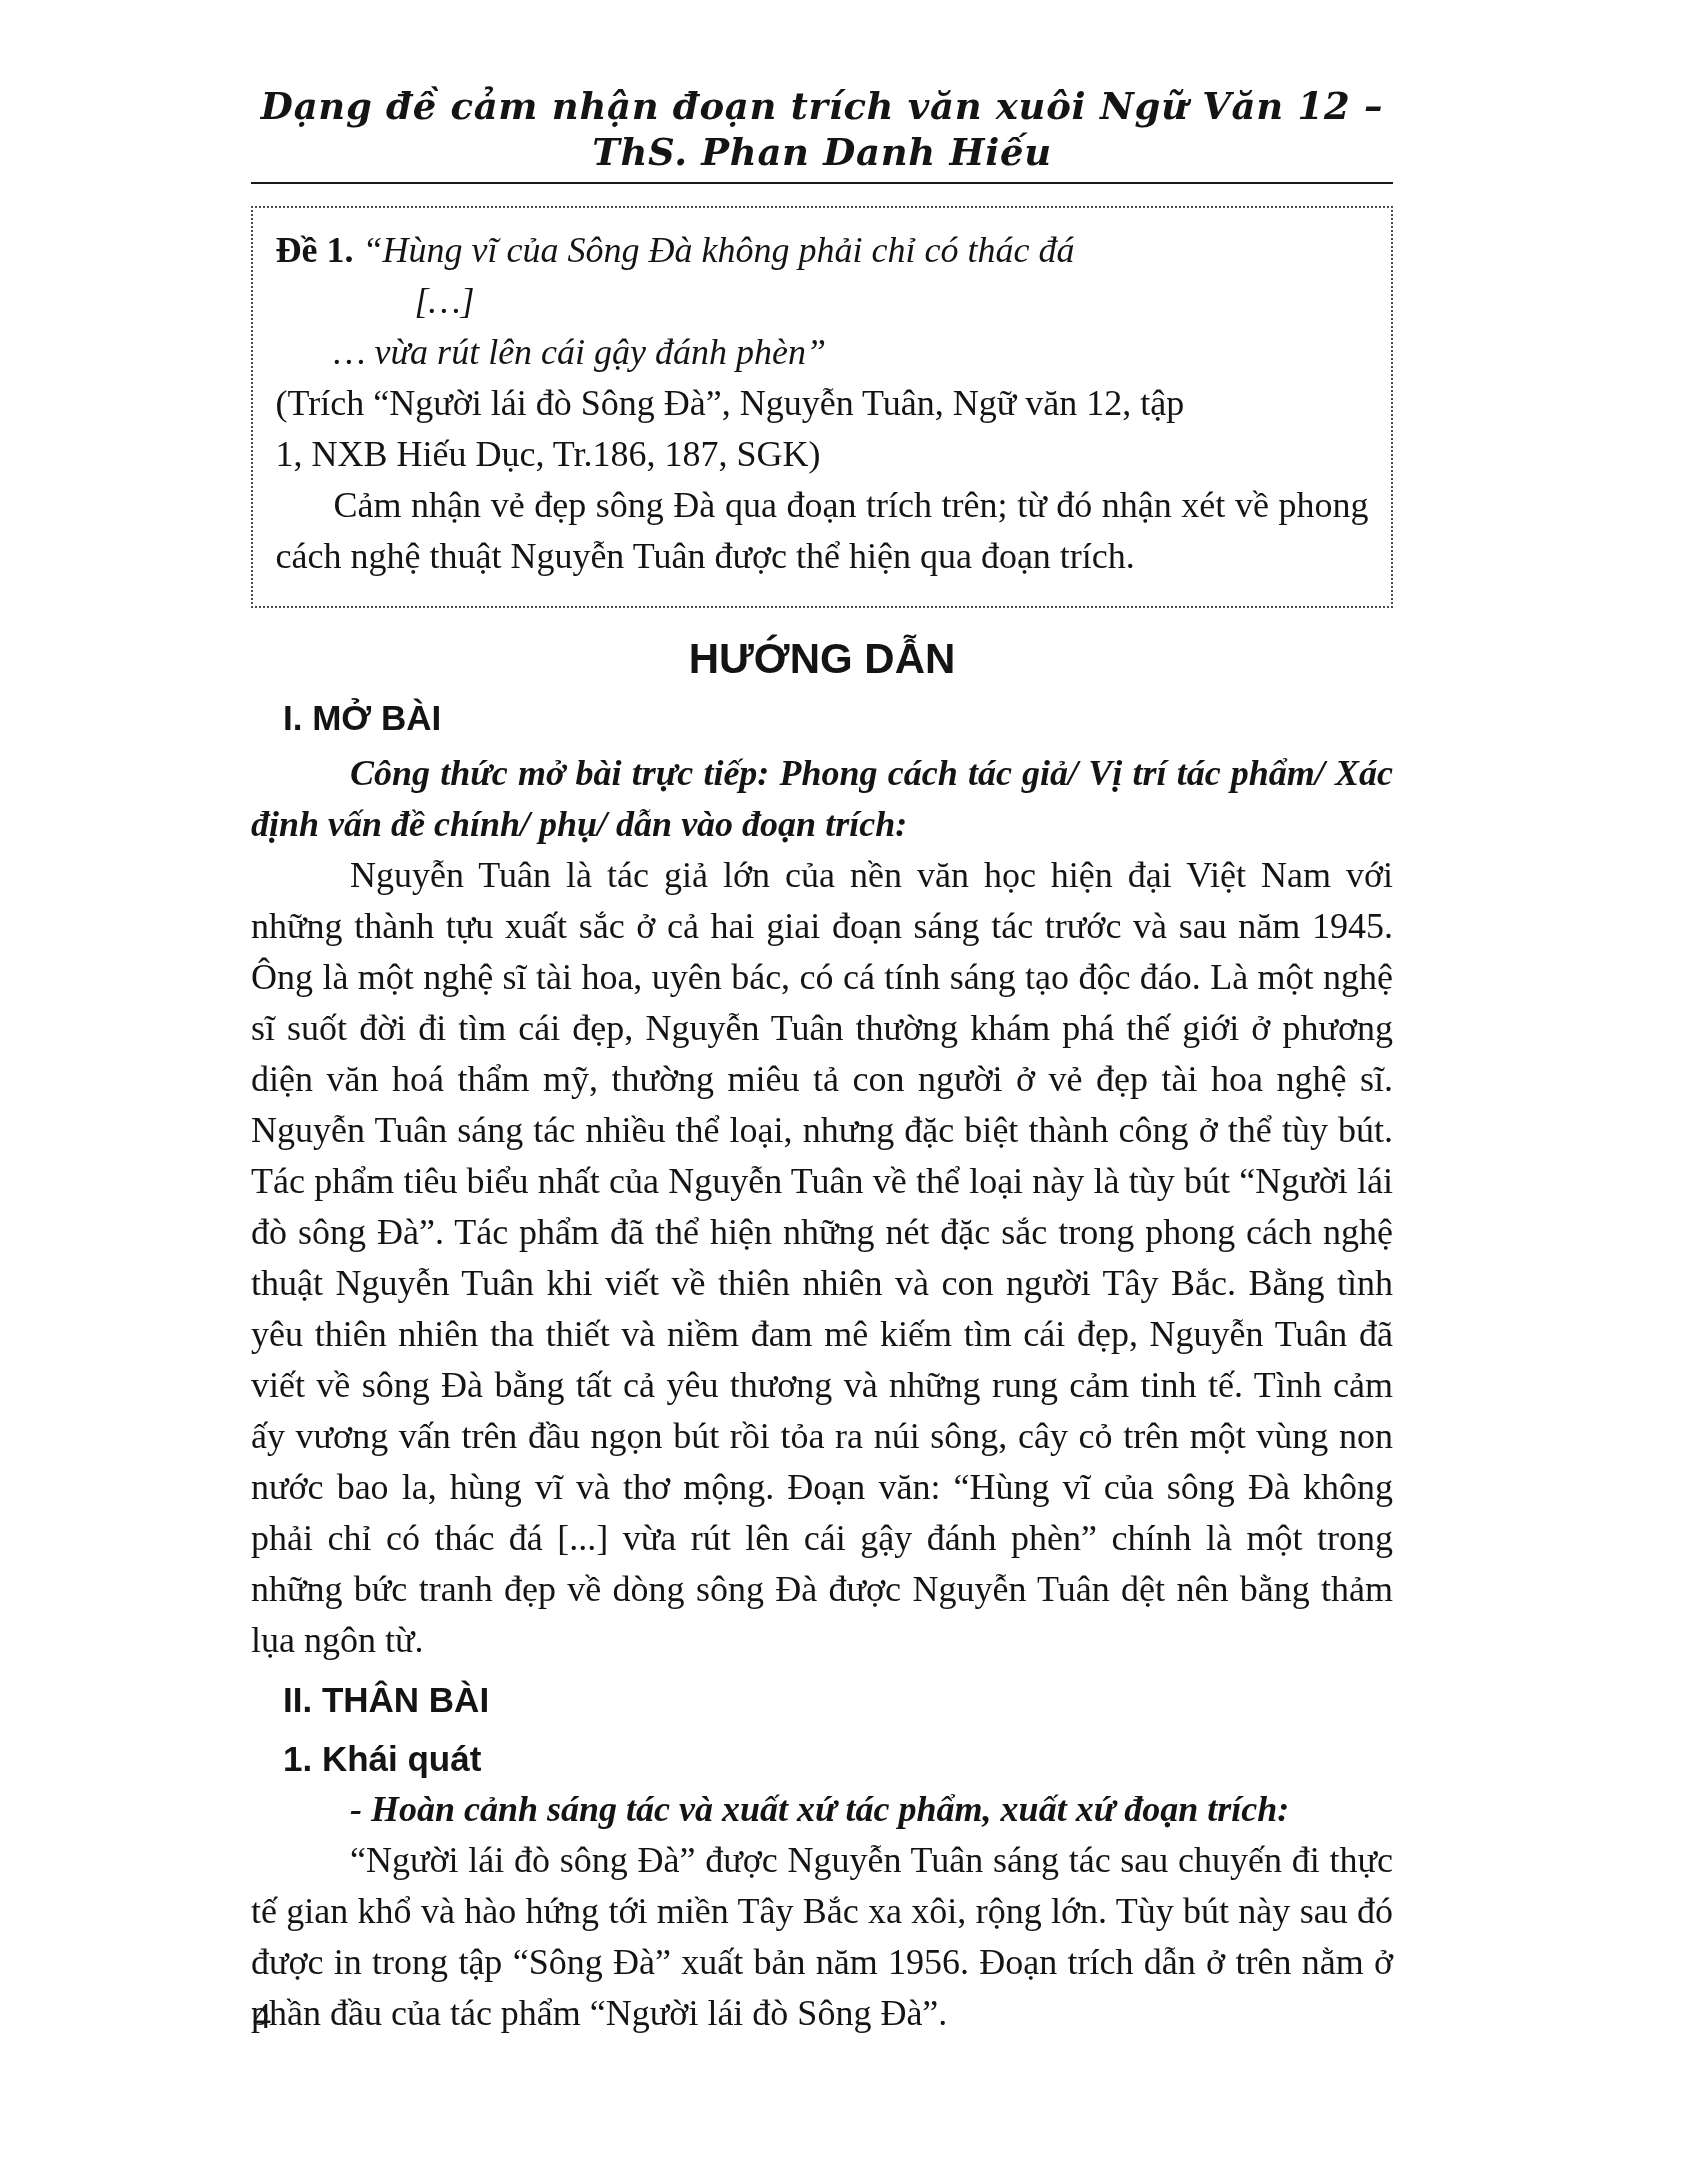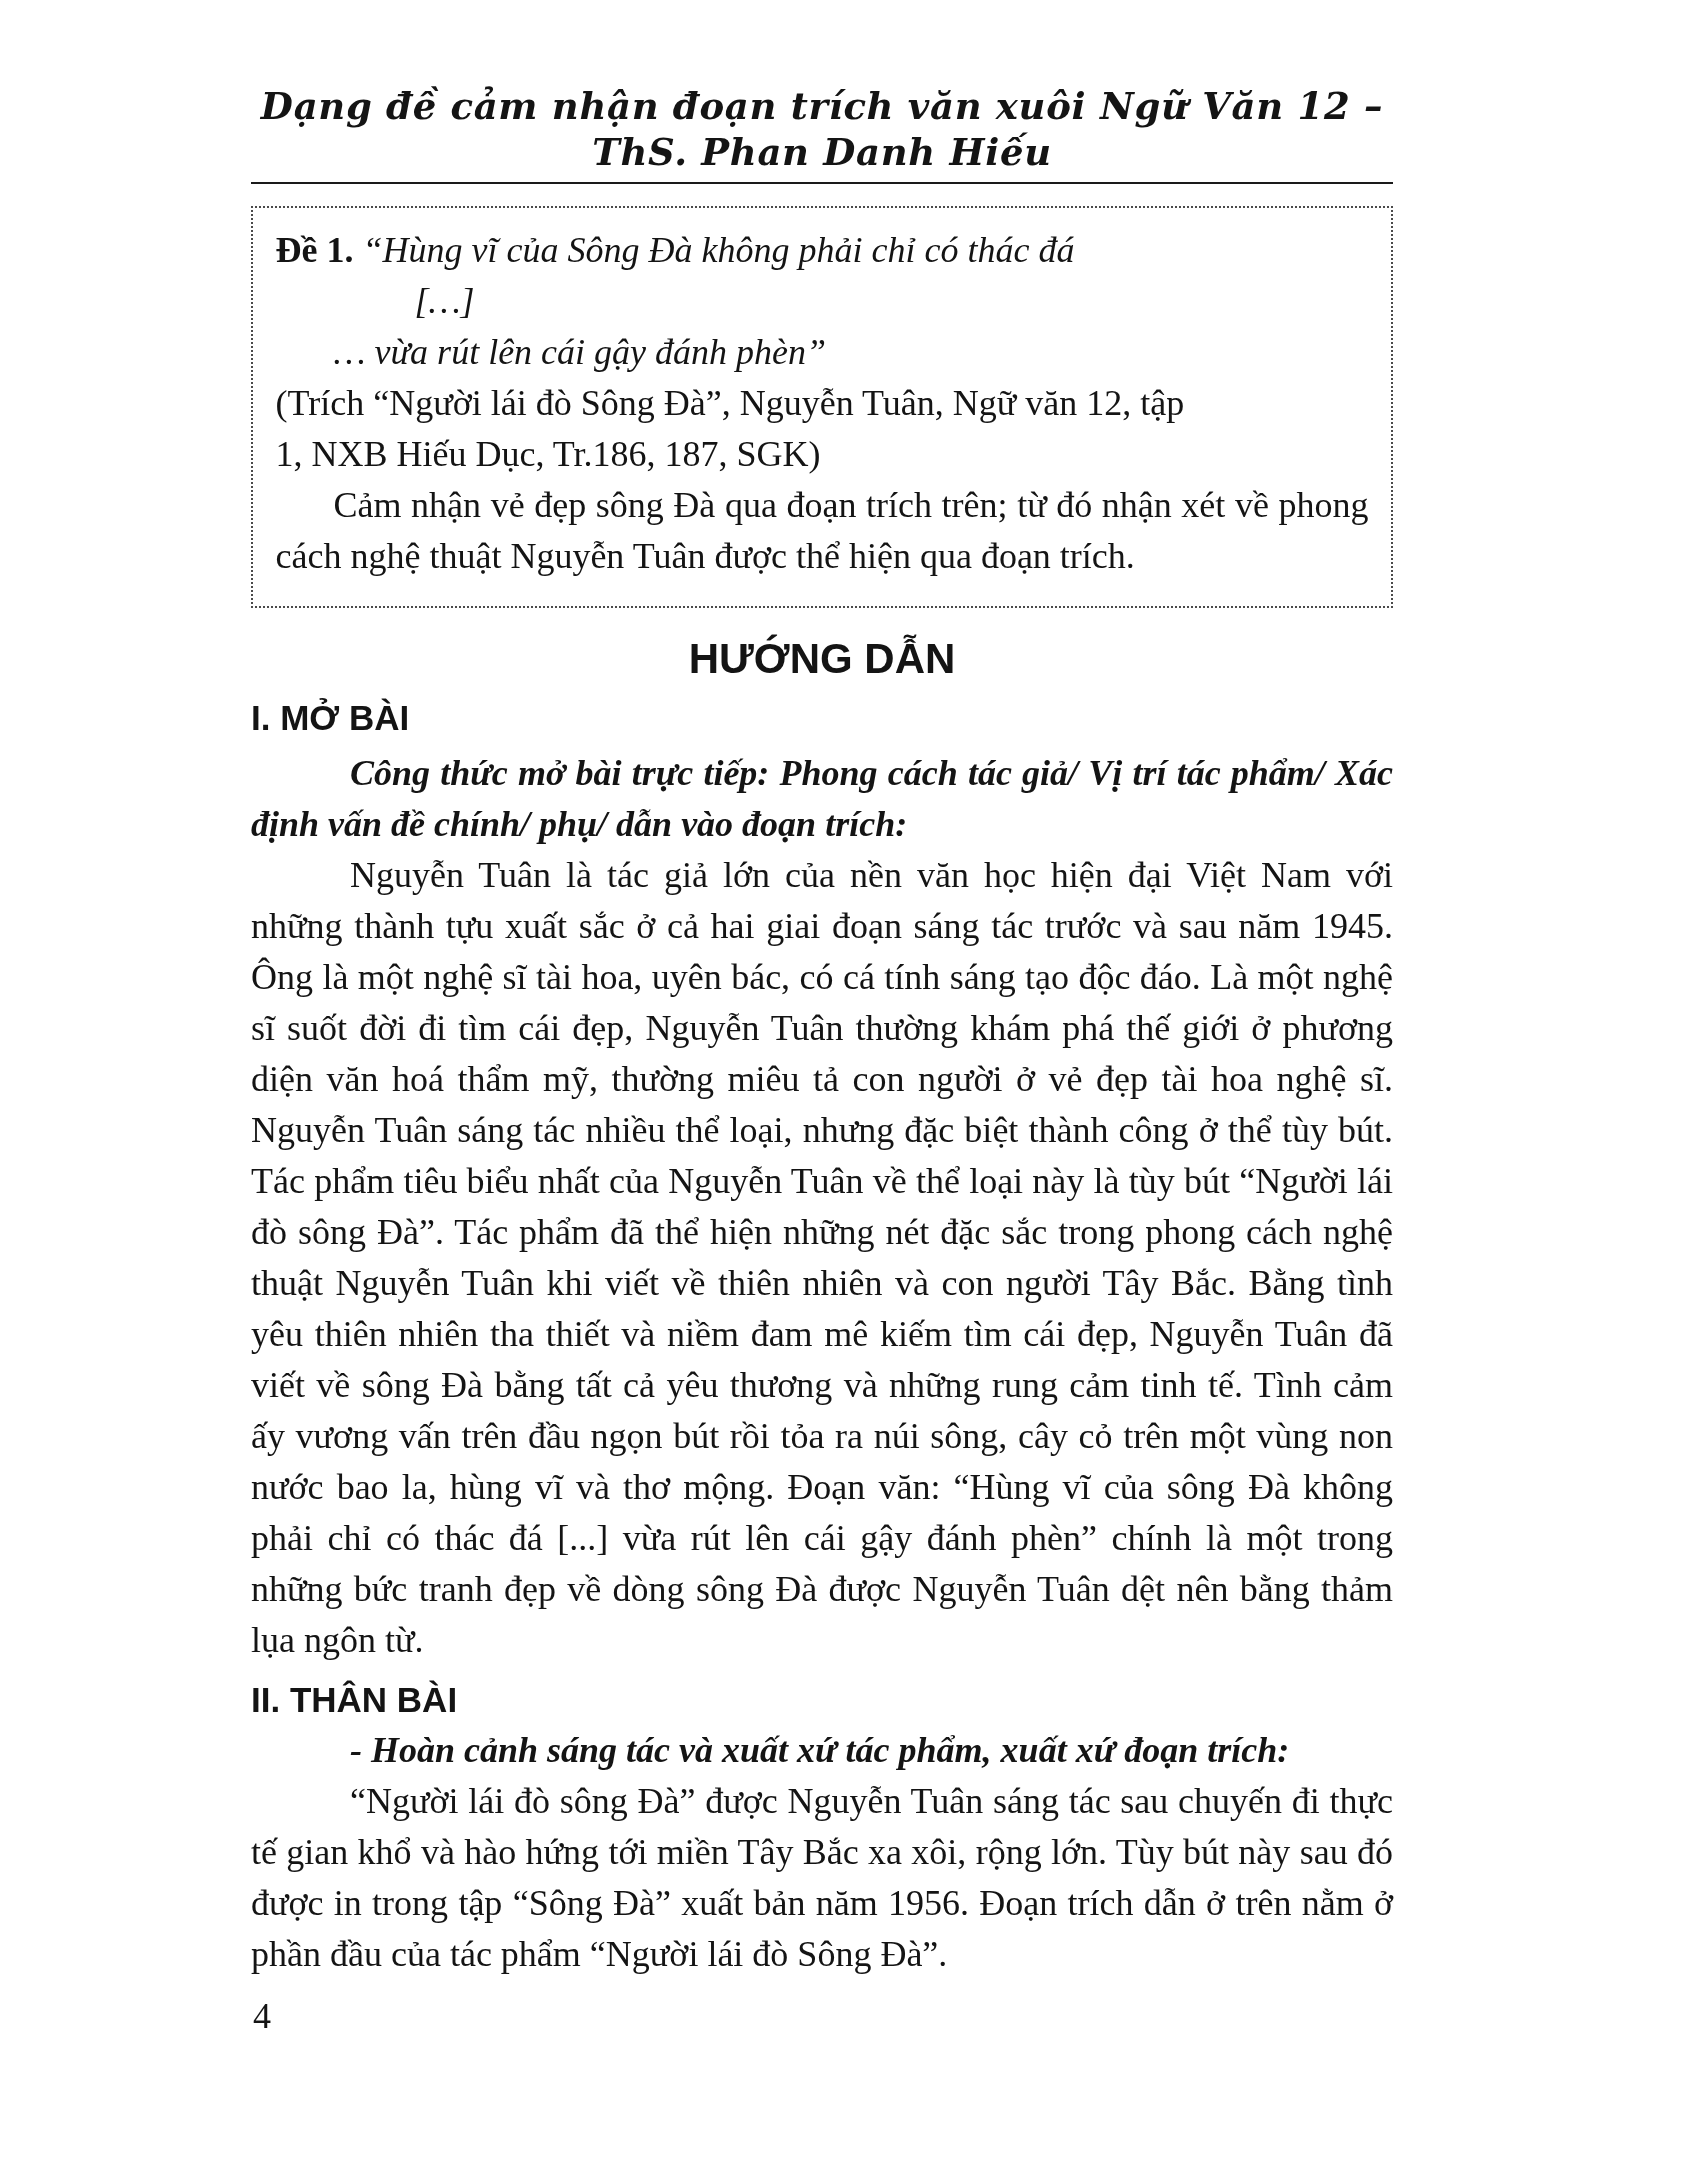--- a/index.html
+++ b/index.html
@@ -60,20 +60,21 @@
     text-align: center;
     font-family: "Liberation Sans", "DejaVu Sans", sans-serif;
     font-weight: 700;
     font-size: 42px;
   }
   .section-heading {
     font-family: "Liberation Sans", "DejaVu Sans", sans-serif;
     font-weight: 700;
     font-size: 35px;
     margin-top: 8px;
+    margin-left: 32px;
   }
   
   .formula {
     margin: 5.3px 0 0 0;
     font-weight: 700;
     font-style: italic;
     text-indent: 99px;
     text-align: justify;
   }
   .body-para {
@@ -122,20 +123,21 @@
   <div class="guide-heading">HƯỚNG DẪN</div>
 
   <div class="section-heading">I. MỞ BÀI</div>
 
   <p class="formula">Công thức mở bài trực tiếp: Phong cách tác giả/ Vị trí tác phẩm/ Xác định vấn đề chính/ phụ/ dẫn vào đoạn trích:</p>
 
   <p class="body-para">Nguyễn Tuân là tác giả lớn của nền văn học hiện đại Việt Nam với những thành tựu xuất sắc ở cả hai giai đoạn sáng tác trước và sau năm 1945. Ông là một nghệ sĩ tài hoa, uyên bác, có cá tính sáng tạo độc đáo. Là một nghệ sĩ suốt đời đi tìm cái đẹp, Nguyễn Tuân thường khám phá thế giới ở phương diện văn hoá thẩm mỹ, thường miêu tả con người ở vẻ đẹp tài hoa nghệ sĩ. Nguyễn Tuân sáng tác nhiều thể loại, nhưng đặc biệt thành công ở thể tùy bút. Tác phẩm tiêu biểu nhất của Nguyễn Tuân về thể loại này là tùy bút “Người lái đò sông Đà”. Tác phẩm đã thể hiện những nét đặc sắc trong phong cách nghệ thuật Nguyễn Tuân khi viết về thiên nhiên và con người Tây Bắc. Bằng tình yêu thiên nhiên tha thiết và niềm đam mê kiếm tìm cái đẹp, Nguyễn Tuân đã viết về sông Đà bằng tất cả yêu thương và những rung cảm tinh tế. Tình cảm ấy vương vấn trên đầu ngọn bút rồi tỏa ra núi sông, cây cỏ trên một vùng non nước bao la, hùng vĩ và thơ mộng. Đoạn văn: “Hùng vĩ của sông Đà không phải chỉ có thác đá [...] vừa rút lên cái gậy đánh phèn” chính là một trong những bức tranh đẹp về dòng sông Đà được Nguyễn Tuân dệt nên bằng thảm lụa ngôn từ.</p>
 
   <div class="section-heading">II. THÂN BÀI</div>
 
+  <div class="section-heading">1. Khái quát</div>
 
   <p class="context-heading">- Hoàn cảnh sáng tác và xuất xứ tác phẩm, xuất xứ đoạn trích:</p>
 
   <p class="body-para">“Người lái đò sông Đà” được Nguyễn Tuân sáng tác sau chuyến đi thực tế gian khổ và hào hứng tới miền Tây Bắc xa xôi, rộng lớn. Tùy bút này sau đó được in trong tập “Sông Đà” xuất bản năm 1956. Đoạn trích dẫn ở trên nằm ở phần đầu của tác phẩm “Người lái đò Sông Đà”.</p>
 
   <div class="page-number">4</div>
 
 </div>
 
 

